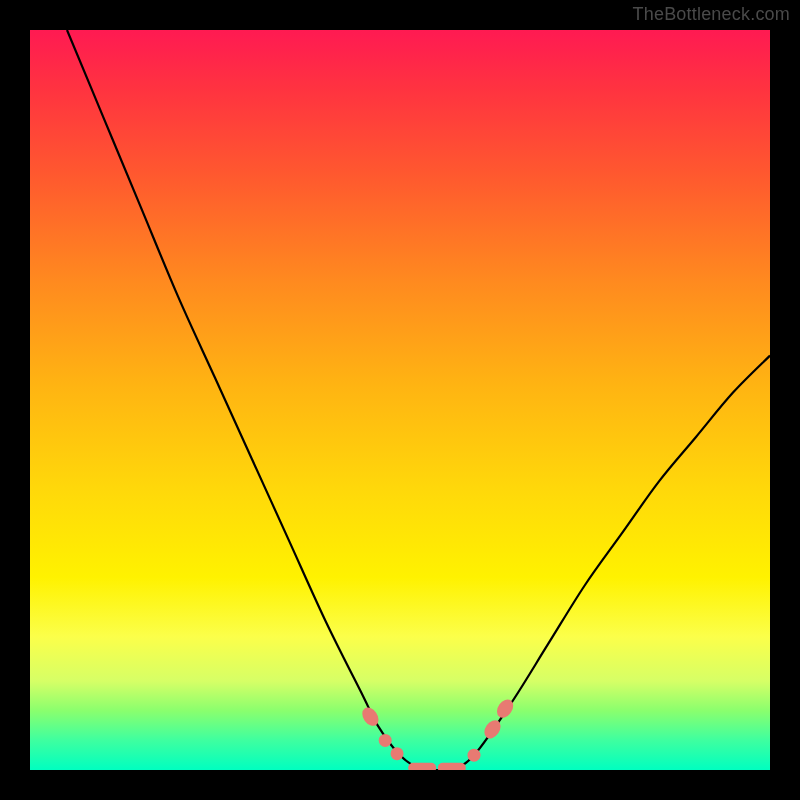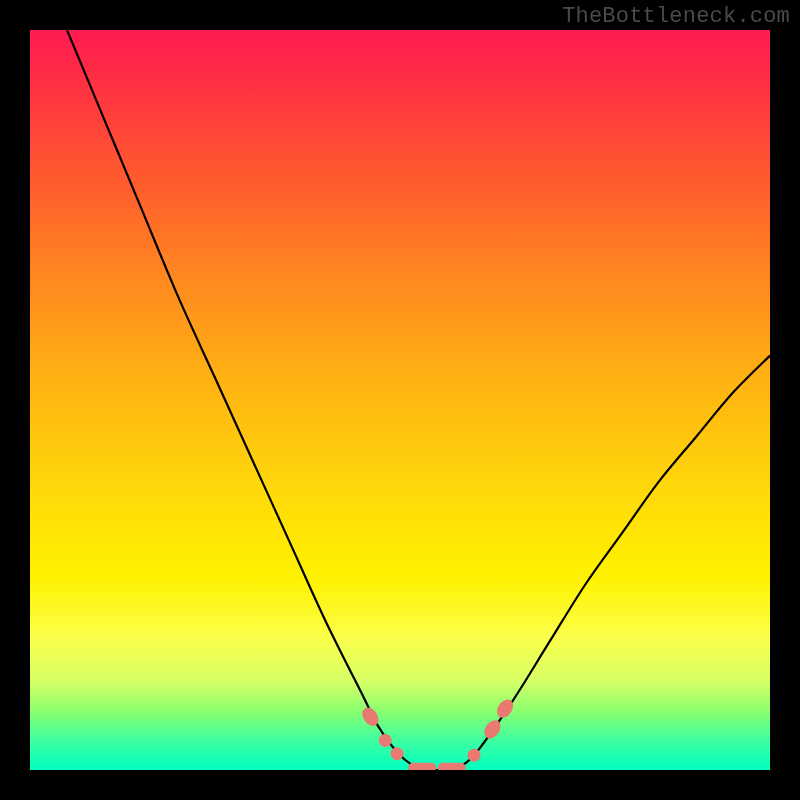--- a/index.html
+++ b/index.html
@@ -36,25 +36,24 @@
       #8aff6e 92%,
       #3effa0 96%,
       #00ffc0 100%
     );
   }
   .attribution {
     position: absolute;
     top: 4px;
     right: 10px;
     color: #4a4a4a;
-    font-size: 22px;
+    font-size: 18px;
     letter-spacing: 0.2px;
     font-weight: 400;
     user-select: none;
-    font-family: Liberation Mono, monospace;
   }
   svg.curve {
     position: absolute;
     left: 0;
     top: 0;
     width: 740px;
     height: 740px;
   }
 </style>
 </head>

